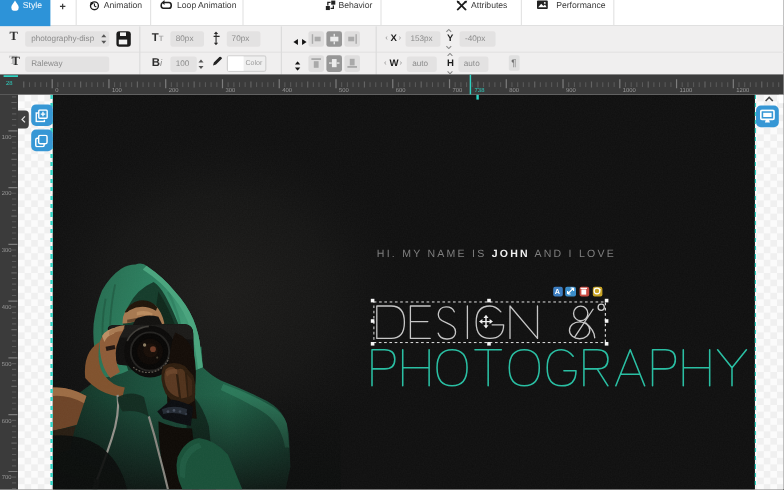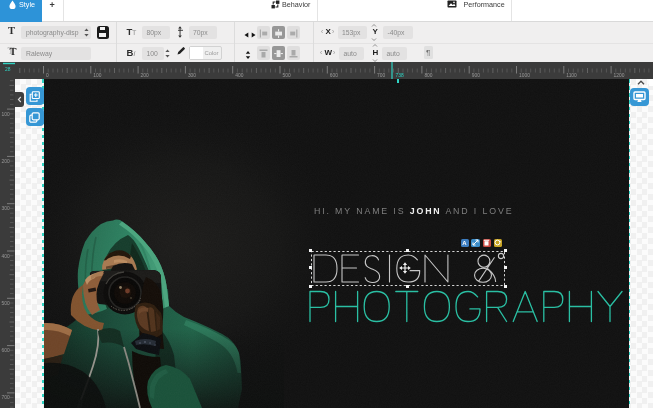--- a/index.html
+++ b/index.html
@@ -29,27 +29,50 @@
 </style></head><body>
 
 <div id="tabs">
  <div class="tab" style="left:0;width:41.5px;height:22px;background:#2d93d8;color:#fff;border-right:none">
    <svg width="7" height="9" viewBox="0 0 7 9" style="margin-left:8.5px">
         <path d="M3.5,0.5 C4.8,2.7 6.6,4.5 6.6,6.2 a3.1,3.1 0 0 1 -6.2,0 C0.4,4.5 2.2,2.7 3.5,0.5 Z" fill="#fff"></path>
       </svg>
    <span style="margin-left:3.5px">Style</span>
     </div>
  <div class="tab" style="left:41.5px;width:22.5px;justify-content:center;font-weight:bold;font-size:9px">+</div>
+ <div class="tab" style="left:64px;width:61.5px">
+   <svg width="9" height="9" viewBox="0 0 9 9" style="margin-left:9.5px">
+        <circle cx="4.7" cy="4.8" r="3.3" fill="none" stroke="#1d1d1d" stroke-width="1.1"></circle>
+        <path d="M1.5,4.8 L1.5,1.4 L4.4,2.4" fill="#1d1d1d"></path>
+        <path d="M4.7,3 L4.7,5 L6.3,5.9" stroke="#1d1d1d" stroke-width="0.9" fill="none"></path>
+      </svg>
+   <span style="margin-left:4px">Animation</span>
+    </div>
+ <div class="tab" style="left:125.5px;width:77.5px">
+   <svg width="11" height="9" viewBox="0 0 11 9" style="margin-left:7.5px">
+        <path d="M3,2.1 L7.8,2.1 Q9.7,2.1 9.7,4.5 Q9.7,6.9 7.8,6.9 L3.2,6.9 Q1.3,6.9 1.3,4.5 Q1.3,3 2.3,2.4" stroke="#1d1d1d" stroke-width="1.3" fill="none"></path>
+        <path d="M4.1,0.1 L1.7,2.15 L4.1,4.2 Z" fill="#1d1d1d"></path>
+      </svg>
+   <span style="margin-left:3.5px">Loop Animation</span>
+    </div>
  <div class="tab" style="left:259.5px;width:58.5px">
    <svg width="9" height="9" viewBox="0 0 9 9" style="margin-left:11px">
         <rect x="0.5" y="5" width="3.4" height="3.4" fill="#222"></rect>
         <rect x="5" y="0.5" width="3.4" height="3.4" fill="#222"></rect>
         <path d="M2.2,4.5 L2.2,2 L4.5,2 M6.8,4.5 L6.8,7 L4.5,7" stroke="#222" stroke-width="1.1" fill="none"></path>
       </svg>
    <span style="margin-left:2.5px">Behavior</span>
+    </div>
+ <div class="tab" style="left:372.5px;width:62px">
+   <svg width="10" height="9" viewBox="0 0 10 9" style="margin-left:7.5px">
+        <path d="M1.4,8 L8,1.4 M1.4,1.4 L8,8" stroke="#1d1d1d" stroke-width="1.5" stroke-linecap="round"></path>
+        <path d="M0.6,0.4 l2.6,1 l-1.6,1.6 Z" fill="#1d1d1d"></path>
+        <path d="M9.4,0.4 l-2.6,1 l1.6,1.6 Z" fill="#1d1d1d"></path>
+      </svg>
+   <span style="margin-left:2.5px">Attributes</span>
     </div>
  <div class="tab" style="left:434.5px;width:77.5px">
    <svg width="10" height="8" viewBox="0 0 10 8" style="margin-left:12px">
         <rect x="0.5" y="0.5" width="9" height="7" rx="0.8" fill="#222"></rect>
         <path d="M1.5,6 L4,3.2 L5.8,5 L7.2,3.8 L8.5,6 Z" fill="#fff"></path>
         <circle cx="7" cy="2.4" r="0.8" fill="#fff"></circle>
       </svg>
    <span style="margin-left:7px">Performance</span>
     </div>
 </div>

